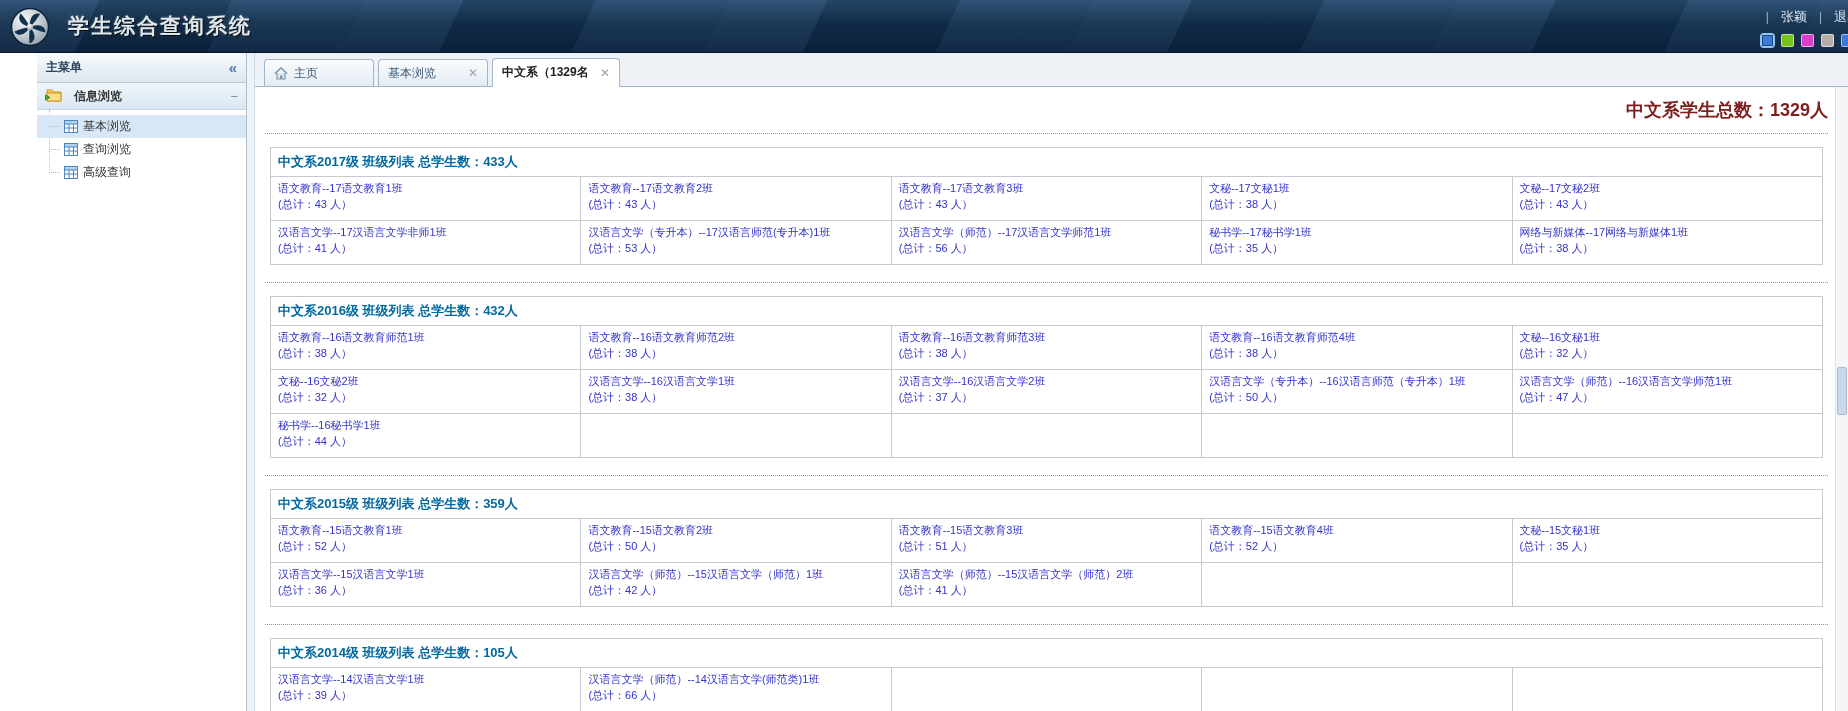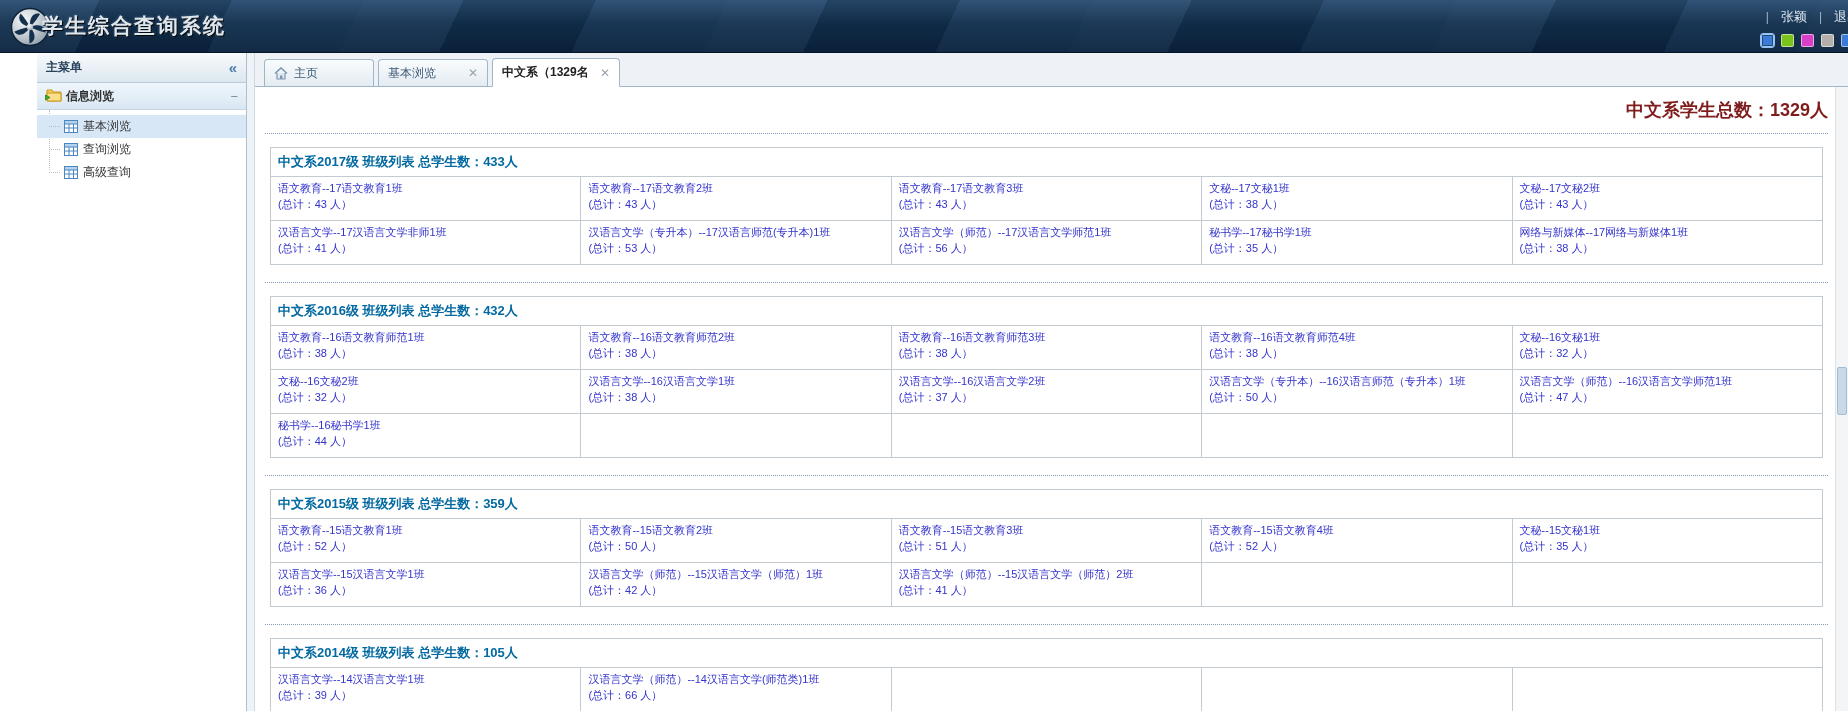--- a/index.html
+++ b/index.html
@@ -6,21 +6,21 @@
   html,body { width:1848px; height:711px; overflow:hidden;
     font-family:"Liberation Sans","DejaVu Sans",sans-serif; background:#fff; }
 
   
   .app-header { position:relative; height:53px; overflow:hidden;
     background:
       repeating-linear-gradient(115deg, rgba(255,255,255,0.045) 0 90px, rgba(0,0,0,0.10) 90px 210px, rgba(255,255,255,0.03) 210px 330px),
       linear-gradient(180deg,#2a4d72 0%, #12304e 45%, #0b2340 100%);
     border-bottom:1px solid #061527; }
   .logo-wrap { position:absolute; left:10px; top:7px; width:40px; height:40px; }
-  .app-title { position:absolute; left:42px; top:12px; font-size:21px; font-weight:bold;
+  .app-title { position:absolute; left:68px; top:12px; font-size:21px; font-weight:bold;
     color:#dfe7ee; letter-spacing:2px;
     text-shadow:1px 1px 1px #000, 0 0 3px rgba(120,150,180,.6); }
   .user-area { position:absolute; top:8px; right:-12px; white-space:nowrap;
     font-size:13px; color:#d9e3ed; display:flex; align-items:center; gap:12px; }
   .user-area .sep { color:#9fb4c9; font-size:12px; }
   .user-area a { color:#d9e3ed; text-decoration:none; }
   .swatches { position:absolute; bottom:5px; right:-6px; display:flex; gap:7px; }
   .swatch { width:13px; height:13px; border:1px solid rgba(255,255,255,.55); border-radius:2px; cursor:pointer; }
   .swatch.selected { outline:1px solid #8fc3ff; box-shadow:0 0 0 1px #1c4a77 inset; }
 
@@ -28,21 +28,21 @@
   .layout { display:flex; height:658px;margin-left:37px; }
   .sidebar { width:210px; background:#fff; border-right:1px solid #aebfcd; display:flex; flex-direction:column; }
   .splitter { width:8px; background:#eef3f7; border-right:1px solid #cdd9e3; }
   .main { flex:1; display:flex; flex-direction:column; position:relative; background:#fff; min-width:0; }
 
   
   .sb-header { height:30px; flex:0 0 30px; display:flex; align-items:center; padding:0 9px;
     background:linear-gradient(#f8fafc,#dce7ef); border-bottom:1px solid #b9cad8;
     font-size:12px; font-weight:bold; color:#28435e; }
   .sb-collapse { margin-left:auto; color:#4f7cab; font-size:15px; line-height:1; cursor:pointer; }
-  .acc-header { height:27px; flex:0 0 27px; display:flex; align-items:center; gap:4px; padding:0 8px;
+  .acc-header { height:27px; flex:0 0 27px; display:flex; align-items:center; gap:12px; padding:0 8px;
     background:linear-gradient(#f0f6fb,#d9e7f3); border-bottom:1px solid #c3d5e4;
     font-size:12px; font-weight:bold; color:#333; }
   .acc-minus { margin-left:auto; color:#7d8c99; font-weight:normal; font-size:13px; cursor:pointer; }
   .tree { position:relative; padding:5px 0 0 0; }
   .tree::before { content:''; position:absolute; left:12px; top:0; bottom:14px; border-left:1px dotted #b6bcc2; }
   .tree-item { position:relative; height:23px; display:flex; align-items:center; gap:5px;
     padding-left:27px; font-size:12px; color:#333; cursor:pointer; }
   .tree-item::before { content:''; position:absolute; left:12px; top:11px; width:11px; border-top:1px dotted #b6bcc2; }
   .tree-item.selected { background:#d8e7f6; }
   .tree-item .glyph { flex:0 0 auto; display:inline-flex; }

